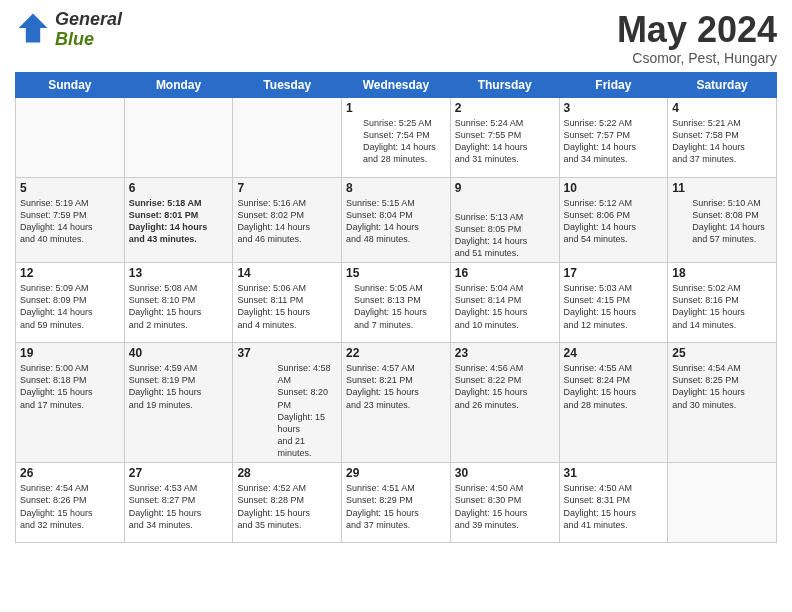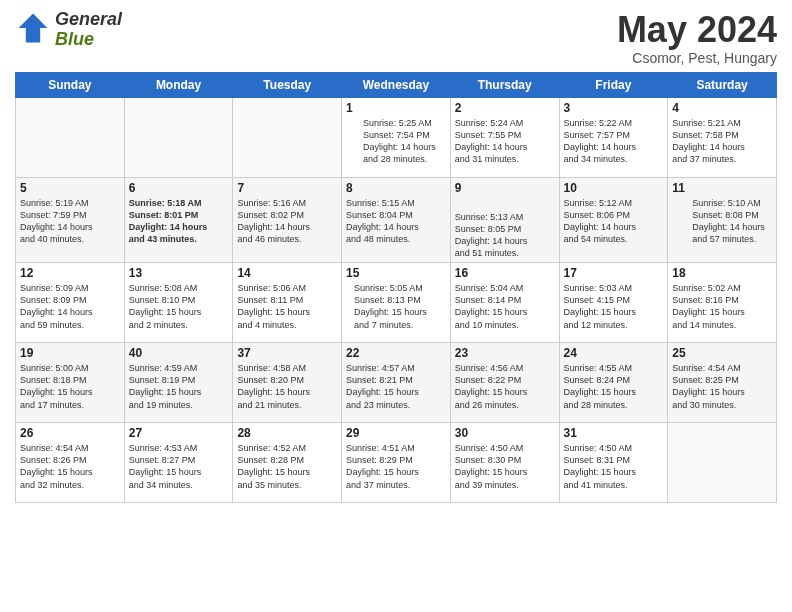--- a/index.html
+++ b/index.html
@@ -280,21 +280,21 @@
           </td>
           <td>
             <div class="day-number">40</div>
             <div class="day-info" style="white-space: pre-line;">Sunrise: 4:59 AM
 Sunset: 8:19 PM
 Daylight: 15 hours
 and 19 minutes.</div>
           </td>
           <td>
             <div class="day-number">37</div>
-            <div class="day-info" style="white-space: pre-line;">Sunrise: 4:58 AM
+            <div class="day-info" style="white-space: pre-line; margin-left: 40px;">Sunrise: 4:58 AM
 Sunset: 8:20 PM
 Daylight: 15 hours
 and 21 minutes.</div>
           </td>
           <td>
             <div class="day-number">22</div>
             <div class="day-info" style="white-space: pre-line;">Sunrise: 4:57 AM
 Sunset: 8:21 PM
 Daylight: 15 hours
 and 23 minutes.</div>

